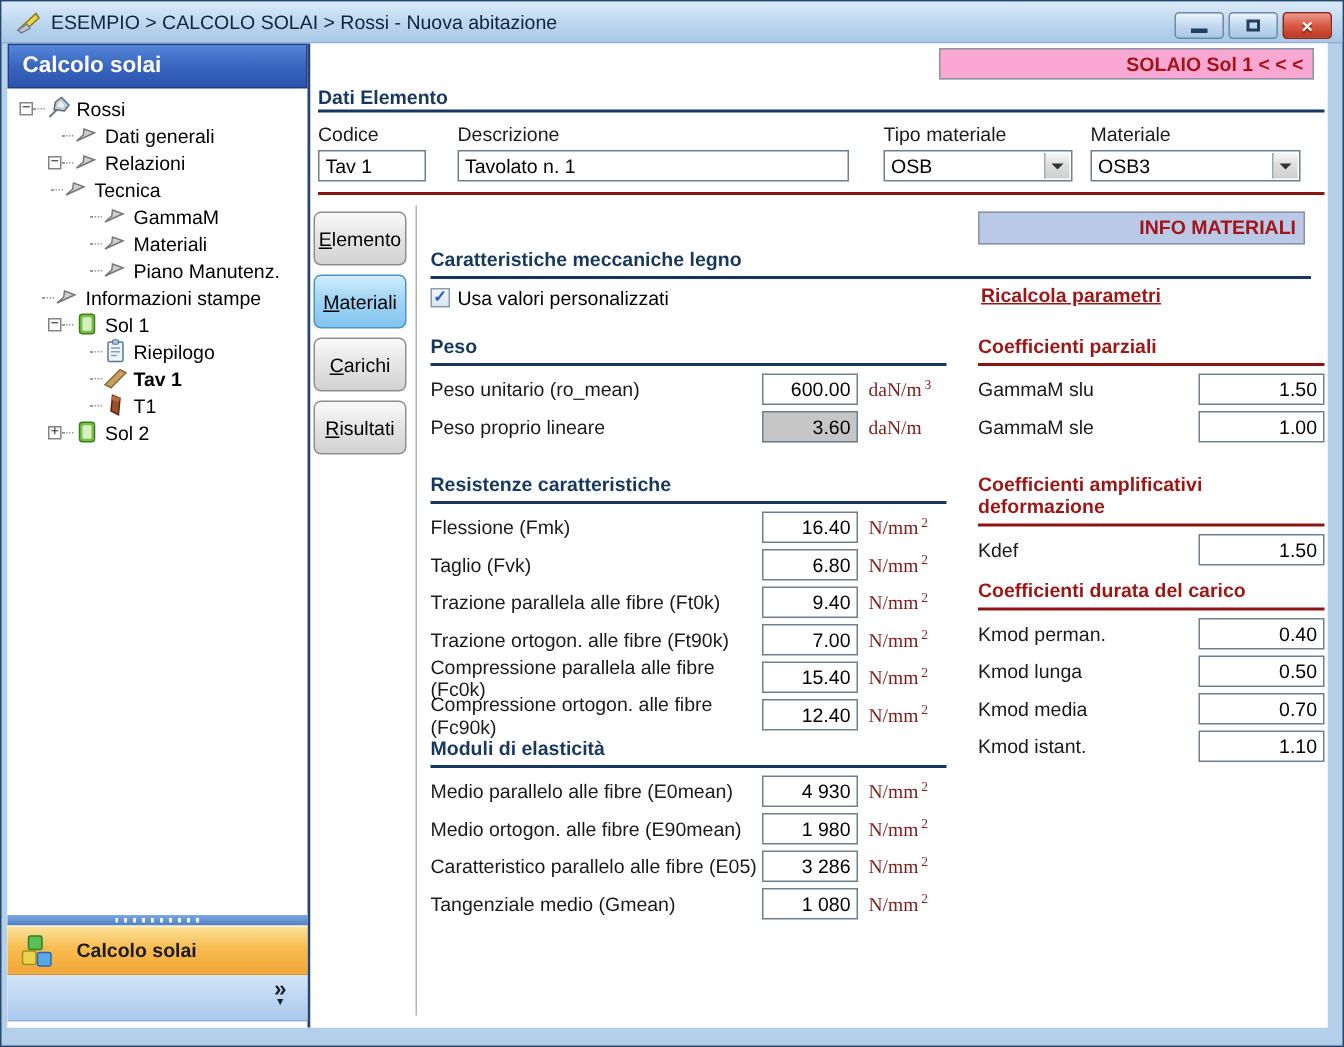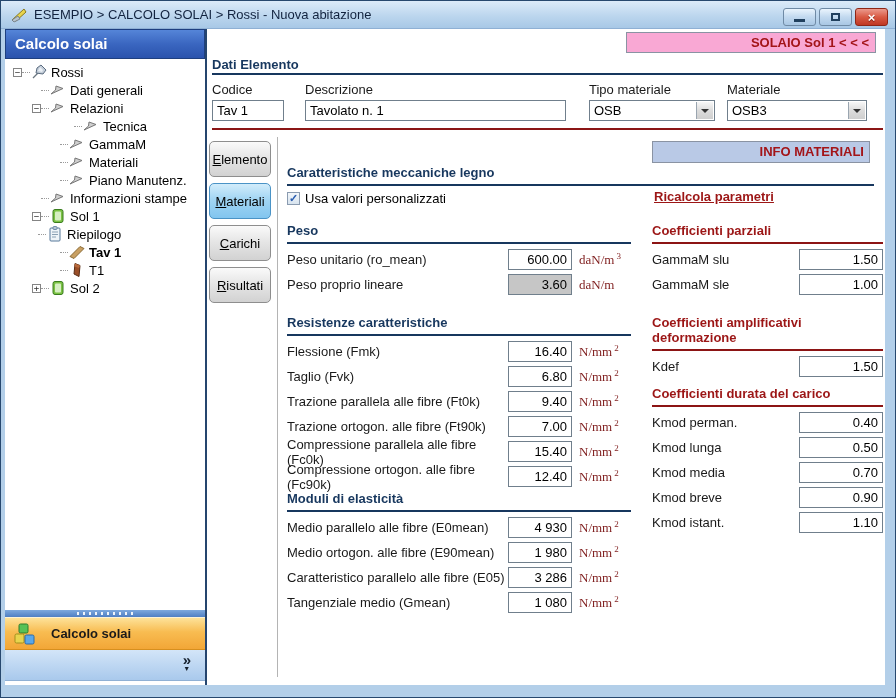--- a/index.html
+++ b/index.html
@@ -228,21 +228,21 @@
             <span class="lbl">Dati generali</span>
           </div>
           <div class="tree-row" style="padding-left: 27px;">
             <span class="expander">−</span>
             <span class="dotlink"></span>
             <span class="tree-icon"><svg viewBox="0 0 16 16" width="16" height="16">
                 <polygon points="1,12 13,6.5 6,4 5.5,8" fill="#cfcfcf" stroke="#767676" stroke-width="1"></polygon>
               </svg></span>
             <span class="lbl">Relazioni</span>
           </div>
-          <div class="tree-row" style="padding-left: 60px;">
+          <div class="tree-row" style="padding-left: 20px;">
             <span class="expander none"></span>
             <span class="dotlink"></span>
             <span class="tree-icon"><svg viewBox="0 0 16 16" width="16" height="16">
                 <polygon points="1,12 13,6.5 6,4 5.5,8" fill="#cfcfcf" stroke="#767676" stroke-width="1"></polygon>
               </svg></span>
             <span class="lbl">Tecnica</span>
           </div>
           <div class="tree-row" style="padding-left: 46px;">
             <span class="expander none"></span>
             <span class="dotlink"></span>
@@ -260,38 +260,38 @@
             <span class="lbl">Materiali</span>
           </div>
           <div class="tree-row" style="padding-left: 46px;">
             <span class="expander none"></span>
             <span class="dotlink"></span>
             <span class="tree-icon"><svg viewBox="0 0 16 16" width="16" height="16">
                 <polygon points="1,12 13,6.5 6,4 5.5,8" fill="#cfcfcf" stroke="#767676" stroke-width="1"></polygon>
               </svg></span>
             <span class="lbl">Piano Manutenz.</span>
           </div>
-          <div class="tree-row" style="padding-left: 27px;">
+          <div class="tree-row" style="padding-left: 14px;">
             <span class="expander none"></span>
             <span class="dotlink"></span>
             <span class="tree-icon"><svg viewBox="0 0 16 16" width="16" height="16">
                 <polygon points="1,12 13,6.5 6,4 5.5,8" fill="#cfcfcf" stroke="#767676" stroke-width="1"></polygon>
               </svg></span>
             <span class="lbl">Informazioni stampe</span>
           </div>
           <div class="tree-row" style="padding-left: 27px;">
             <span class="expander">−</span>
             <span class="dotlink"></span>
             <span class="tree-icon"><svg viewBox="0 0 16 16" width="16" height="16">
                 <rect x="3" y="1.5" width="10" height="13" rx="2" fill="#7ac143" stroke="#3a7d1e" stroke-width="1"></rect>
                 <rect x="5" y="3.5" width="6" height="9" rx="1" fill="#d6efc2"></rect>
               </svg></span>
             <span class="lbl">Sol 1</span>
           </div>
-          <div class="tree-row" style="padding-left: 24px;">
+          <div class="tree-row" style="padding-left: 46px;">
             <span class="expander none"></span>
             <span class="dotlink"></span>
             <span class="tree-icon"><svg viewBox="0 0 16 16" width="16" height="16">
                 <rect x="3" y="2" width="10" height="13" rx="1" fill="#eef3f8" stroke="#56789a" stroke-width="1"></rect>
                 <rect x="6" y="0.5" width="4" height="3" rx="1" fill="#b9c6d2" stroke="#56789a" stroke-width="0.8"></rect>
                 <line x1="5" y1="6" x2="11" y2="6" stroke="#8aa0b4" stroke-width="1"></line>
                 <line x1="5" y1="8.5" x2="11" y2="8.5" stroke="#8aa0b4" stroke-width="1"></line>
                 <line x1="5" y1="11" x2="9" y2="11" stroke="#8aa0b4" stroke-width="1"></line>
               </svg></span>
             <span class="lbl">Riepilogo</span>
@@ -484,24 +484,20 @@
             </div>
             <div class="sect-row">
               <span class="row-label">Kmod lunga</span>
               <input value="0.50" style="">
             </div>
             <div class="sect-row">
               <span class="row-label">Kmod media</span>
               <input value="0.70" style="">
             </div>
             <div class="sect-row">
-              <span class="row-label">Kmod breve</span>
-              <input value="0.90" style="">
-            </div>
-            <div class="sect-row">
               <span class="row-label">Kmod istant.</span>
               <input value="1.10" style="">
             </div>
           </div>
         </div>
     </div>
   </div>
 </div>
 
 </body></html>

